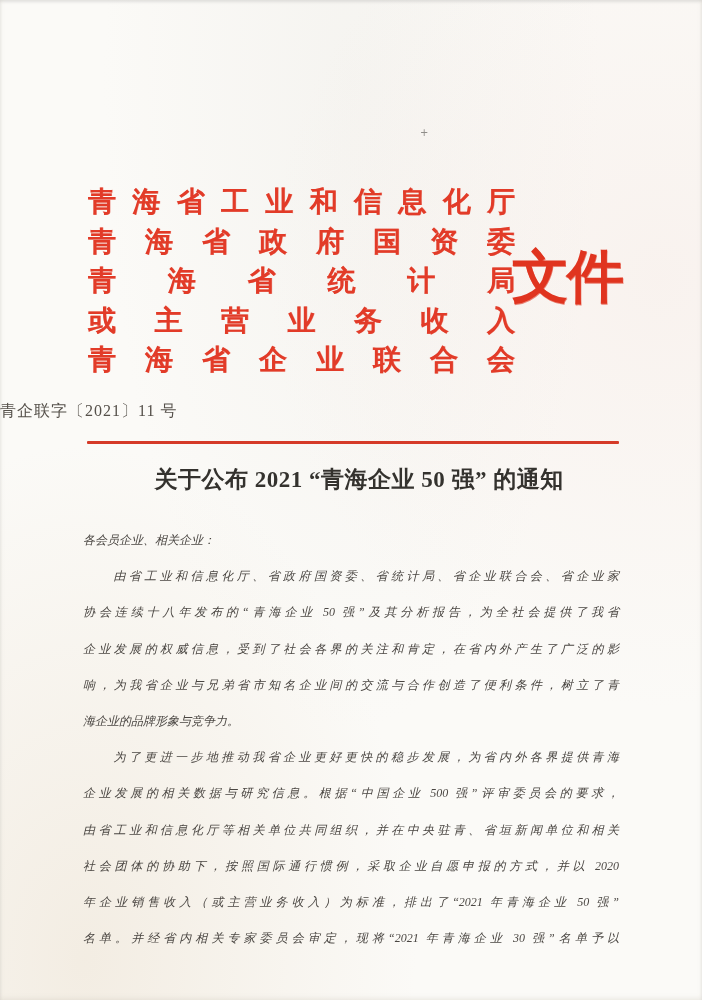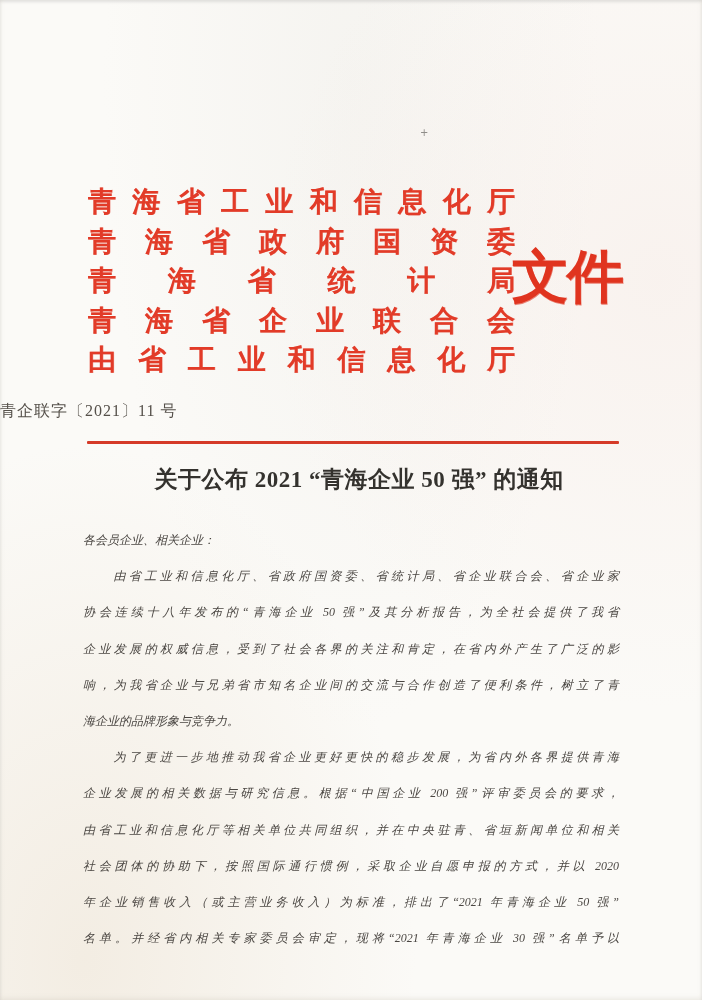--- a/index.html
+++ b/index.html
@@ -86,22 +86,22 @@
 
 <div class="page">
 
   <div class="reg-mark">+</div>
 
   <div class="letterhead">
     <div class="lh-lines">
       <div class="lh-line">青海省工业和信息化厅</div>
       <div class="lh-line">青海省政府国资委</div>
       <div class="lh-line">青海省统计局</div>
+      <div class="lh-line">或主营业务收入</div>
       <div class="lh-line">青海省企业联合会</div>
-      <div class="lh-line">由省工业和信息化厅</div>
     </div>
     <div class="wenjian">文件</div>
   </div>
 
   <div class="doc-number">青企联字〔2021〕11 号</div>
 
   <div class="red-rule"></div>
 
   <h1 class="title">关于公布 2021 “青海企业 50 强” 的通知</h1>
 
@@ -111,21 +111,21 @@
     <div>
       <div class="bline indent">由省工业和信息化厅、省政府国资委、省统计局、省企业联合会、省企业家</div>
       <div class="bline">协会连续十八年发布的“青海企业 50 强”及其分析报告，为全社会提供了我省</div>
       <div class="bline">企业发展的权威信息，受到了社会各界的关注和肯定，在省内外产生了广泛的影</div>
       <div class="bline">响，为我省企业与兄弟省市知名企业间的交流与合作创造了便利条件，树立了青</div>
       <div class="bline short">海企业的品牌形象与竞争力。</div>
     </div>
 
     <div>
       <div class="bline indent">为了更进一步地推动我省企业更好更快的稳步发展，为省内外各界提供青海</div>
-      <div class="bline">企业发展的相关数据与研究信息。根据“中国企业 200 强”评审委员会的要求，</div>
+      <div class="bline">企业发展的相关数据与研究信息。根据“中国企业 500 强”评审委员会的要求，</div>
       <div class="bline">由省工业和信息化厅等相关单位共同组织，并在中央驻青、省垣新闻单位和相关</div>
       <div class="bline">社会团体的协助下，按照国际通行惯例，采取企业自愿申报的方式，并以 2020</div>
       <div class="bline">年企业销售收入（或主营业务收入）为标准，排出了“2021 年青海企业 50 强”</div>
       <div class="bline">名单。并经省内相关专家委员会审定，现将“2021 年青海企业 30 强”名单予以</div>
     </div>
   </div>
 
 </div>
 
 </body></html>

